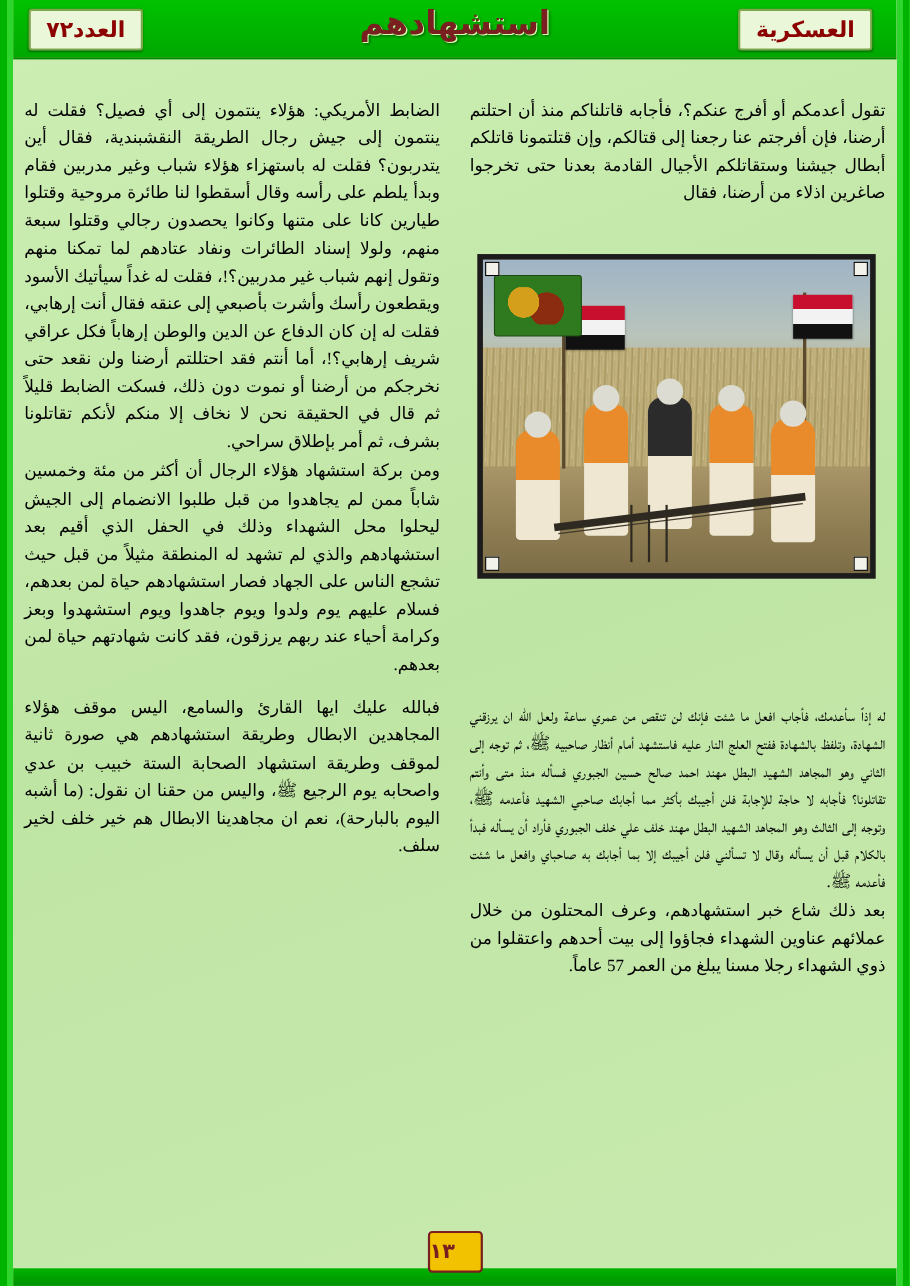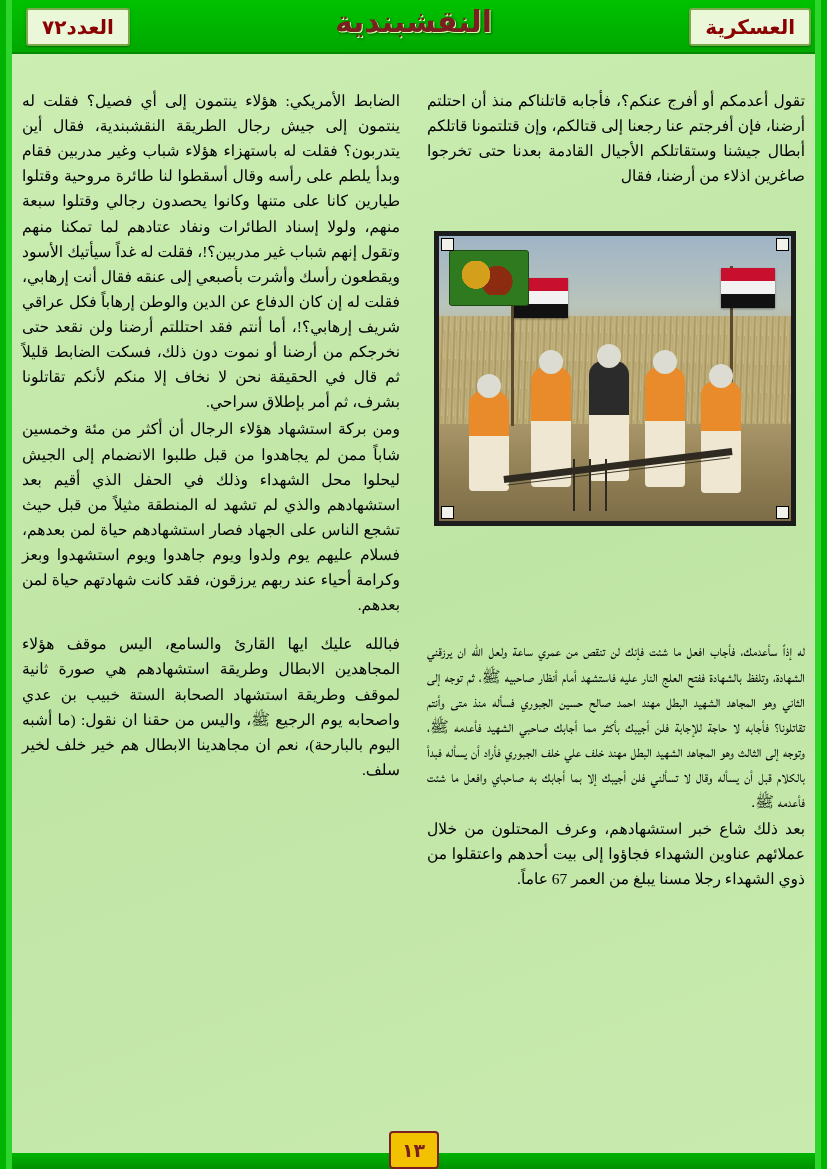--- a/index.html
+++ b/index.html
@@ -60,21 +60,21 @@
     box-shadow: 0 1px 2px rgba(0,0,0,0.35);
   }
   .hdr-box span {
     color: #8b0000;
     font-size: 20px;
     font-weight: bold;
     font-family: "DejaVu Sans", sans-serif;
     white-space: nowrap;
   }
   #issue-box { left: 14px; }
-  #section-box { right: 4px; }
+  #section-box { right: 22px; }
   .hdr-title {
     position: absolute;
     left: 0; right: 0;
     top: 4px;
     text-align: center;
     font-size: 30px;
     font-weight: bold;
     color: #7a1f1f;
     text-shadow: 1px 1px 0 #d8ffb0, 2px 2px 3px rgba(0,0,0,0.45);
     letter-spacing: -1px;
@@ -205,29 +205,29 @@
   }
   .photo .c-tl { left: 2px; top: 2px; }
   .photo .c-tr { right: 2px; top: 2px; }
   .photo .c-bl { left: 2px; bottom: 2px; }
   .photo .c-br { right: 2px; bottom: 2px; }
   
   .footer {
     position: absolute;
     left: 50%;
     transform: translateX(-50%);
-    bottom: 0;
+    bottom: 12px;
     width: 46px;
     height: 34px;
     background: #f2c200;
     border: 2px solid #7a1f1f;
     border-radius: 4px;
     display: flex;
     align-items: center;
-    justify-content: center;
+    justify-content: flex-end;
   }
   .footer span {
     color: #7a1f1f;
     font-size: 19px;
     font-weight: bold;
   }
   .bottom-bar {
     position: absolute;
     left: 12px; bottom: 0;
     width: 803px; height: 16px;
@@ -237,31 +237,31 @@
 </head>
 <body>
 
 <div class="page">
   <div class="paper"></div>
 
   <div class="header">
     <div class="hdr-box" id="issue-box">
       <span>العدد٧٢</span>
     </div>
-    <div class="hdr-title">النقشبندية</div>
+    <div class="hdr-title">استشهادهم</div>
     <div class="hdr-box" id="section-box">
       <span>العسكرية</span>
     </div>
   </div>
 
   <div class="col" id="col-right">
     <p>تقول أعدمكم أو أفرج عنكم؟، فأجابه قاتلناكم منذ أن احتلتم أرضنا، فإن أفرجتم عنا رجعنا إلى قتالكم، وإن قتلتمونا قاتلكم أبطال جيشنا وستقاتلكم الأجيال القادمة بعدنا حتى تخرجوا صاغرين اذلاء من أرضنا، فقال</p>
     <div class="spacer-sm" style="height:448px"></div>
     <p>له إذاً سأعدمك، فأجاب افعل ما شئت فإنك لن تنقص من عمري ساعة ولعل الله ان يرزقني الشهادة، وتلفظ بالشهادة ففتح العلج النار عليه فاستشهد أمام أنظار صاحبيه ﷺ، ثم توجه إلى الثاني وهو المجاهد الشهيد البطل مهند احمد صالح حسين الجبوري فسأله منذ متى وأنتم تقاتلونا؟ فأجابه لا حاجة للإجابة فلن أجيبك بأكثر مما أجابك صاحبي الشهيد فأعدمه ﷺ، وتوجه إلى الثالث وهو المجاهد الشهيد البطل مهند خلف علي خلف الجبوري فأراد أن يسأله فبدأ بالكلام قبل أن يسأله وقال لا تسألني فلن أجيبك إلا بما أجابك به صاحباي وافعل ما شئت فأعدمه ﷺ.</p>
-    <p>بعد ذلك شاع خبر استشهادهم، وعرف المحتلون من خلال عملائهم عناوين الشهداء فجاؤوا إلى بيت أحدهم واعتقلوا من ذوي الشهداء رجلا مسنا يبلغ من العمر 67 عاماً.</p>
+    <p>بعد ذلك شاع خبر استشهادهم، وعرف المحتلون من خلال عملائهم عناوين الشهداء فجاؤوا إلى بيت أحدهم واعتقلوا من ذوي الشهداء رجلا مسنا يبلغ من العمر 57 عاماً.</p>
   </div>
 
   <div class="col" id="col-left">
     <p>الضابط الأمريكي: هؤلاء ينتمون إلى أي فصيل؟ فقلت له ينتمون إلى جيش رجال الطريقة النقشبندية، فقال أين يتدربون؟ فقلت له باستهزاء هؤلاء شباب وغير مدربين فقام وبدأ يلطم على رأسه وقال أسقطوا لنا طائرة مروحية وقتلوا طيارين كانا على متنها وكانوا يحصدون رجالي وقتلوا سبعة منهم، ولولا إسناد الطائرات ونفاد عتادهم لما تمكنا منهم وتقول إنهم شباب غير مدربين؟!، فقلت له غداً سيأتيك الأسود ويقطعون رأسك وأشرت بأصبعي إلى عنقه فقال أنت إرهابي، فقلت له إن كان الدفاع عن الدين والوطن إرهاباً فكل عراقي شريف إرهابي؟!، أما أنتم فقد احتللتم أرضنا ولن نقعد حتى نخرجكم من أرضنا أو نموت دون ذلك، فسكت الضابط قليلاً ثم قال في الحقيقة نحن لا نخاف إلا منكم لأنكم تقاتلونا بشرف، ثم أمر بإطلاق سراحي.</p>
     <p>ومن بركة استشهاد هؤلاء الرجال أن أكثر من مئة وخمسين شاباً ممن لم يجاهدوا من قبل طلبوا الانضمام إلى الجيش ليحلوا محل الشهداء وذلك في الحفل الذي أقيم بعد استشهادهم والذي لم تشهد له المنطقة مثيلاً من قبل حيث تشجع الناس على الجهاد فصار استشهادهم حياة لمن بعدهم، فسلام عليهم يوم ولدوا ويوم جاهدوا ويوم استشهدوا وبعز وكرامة أحياء عند ربهم يرزقون، فقد كانت شهادتهم حياة لمن بعدهم.</p>
     <div class="spacer-sm"></div>
     <p>فبالله عليك ايها القارئ والسامع، اليس موقف هؤلاء المجاهدين الابطال وطريقة استشهادهم هي صورة ثانية لموقف وطريقة استشهاد الصحابة الستة خبيب بن عدي واصحابه يوم الرجيع ﷺ، واليس من حقنا ان نقول: (ما أشبه اليوم بالبارحة)، نعم ان مجاهدينا الابطال هم خير خلف لخير سلف.</p>
   </div>
 
   <div class="photo">

